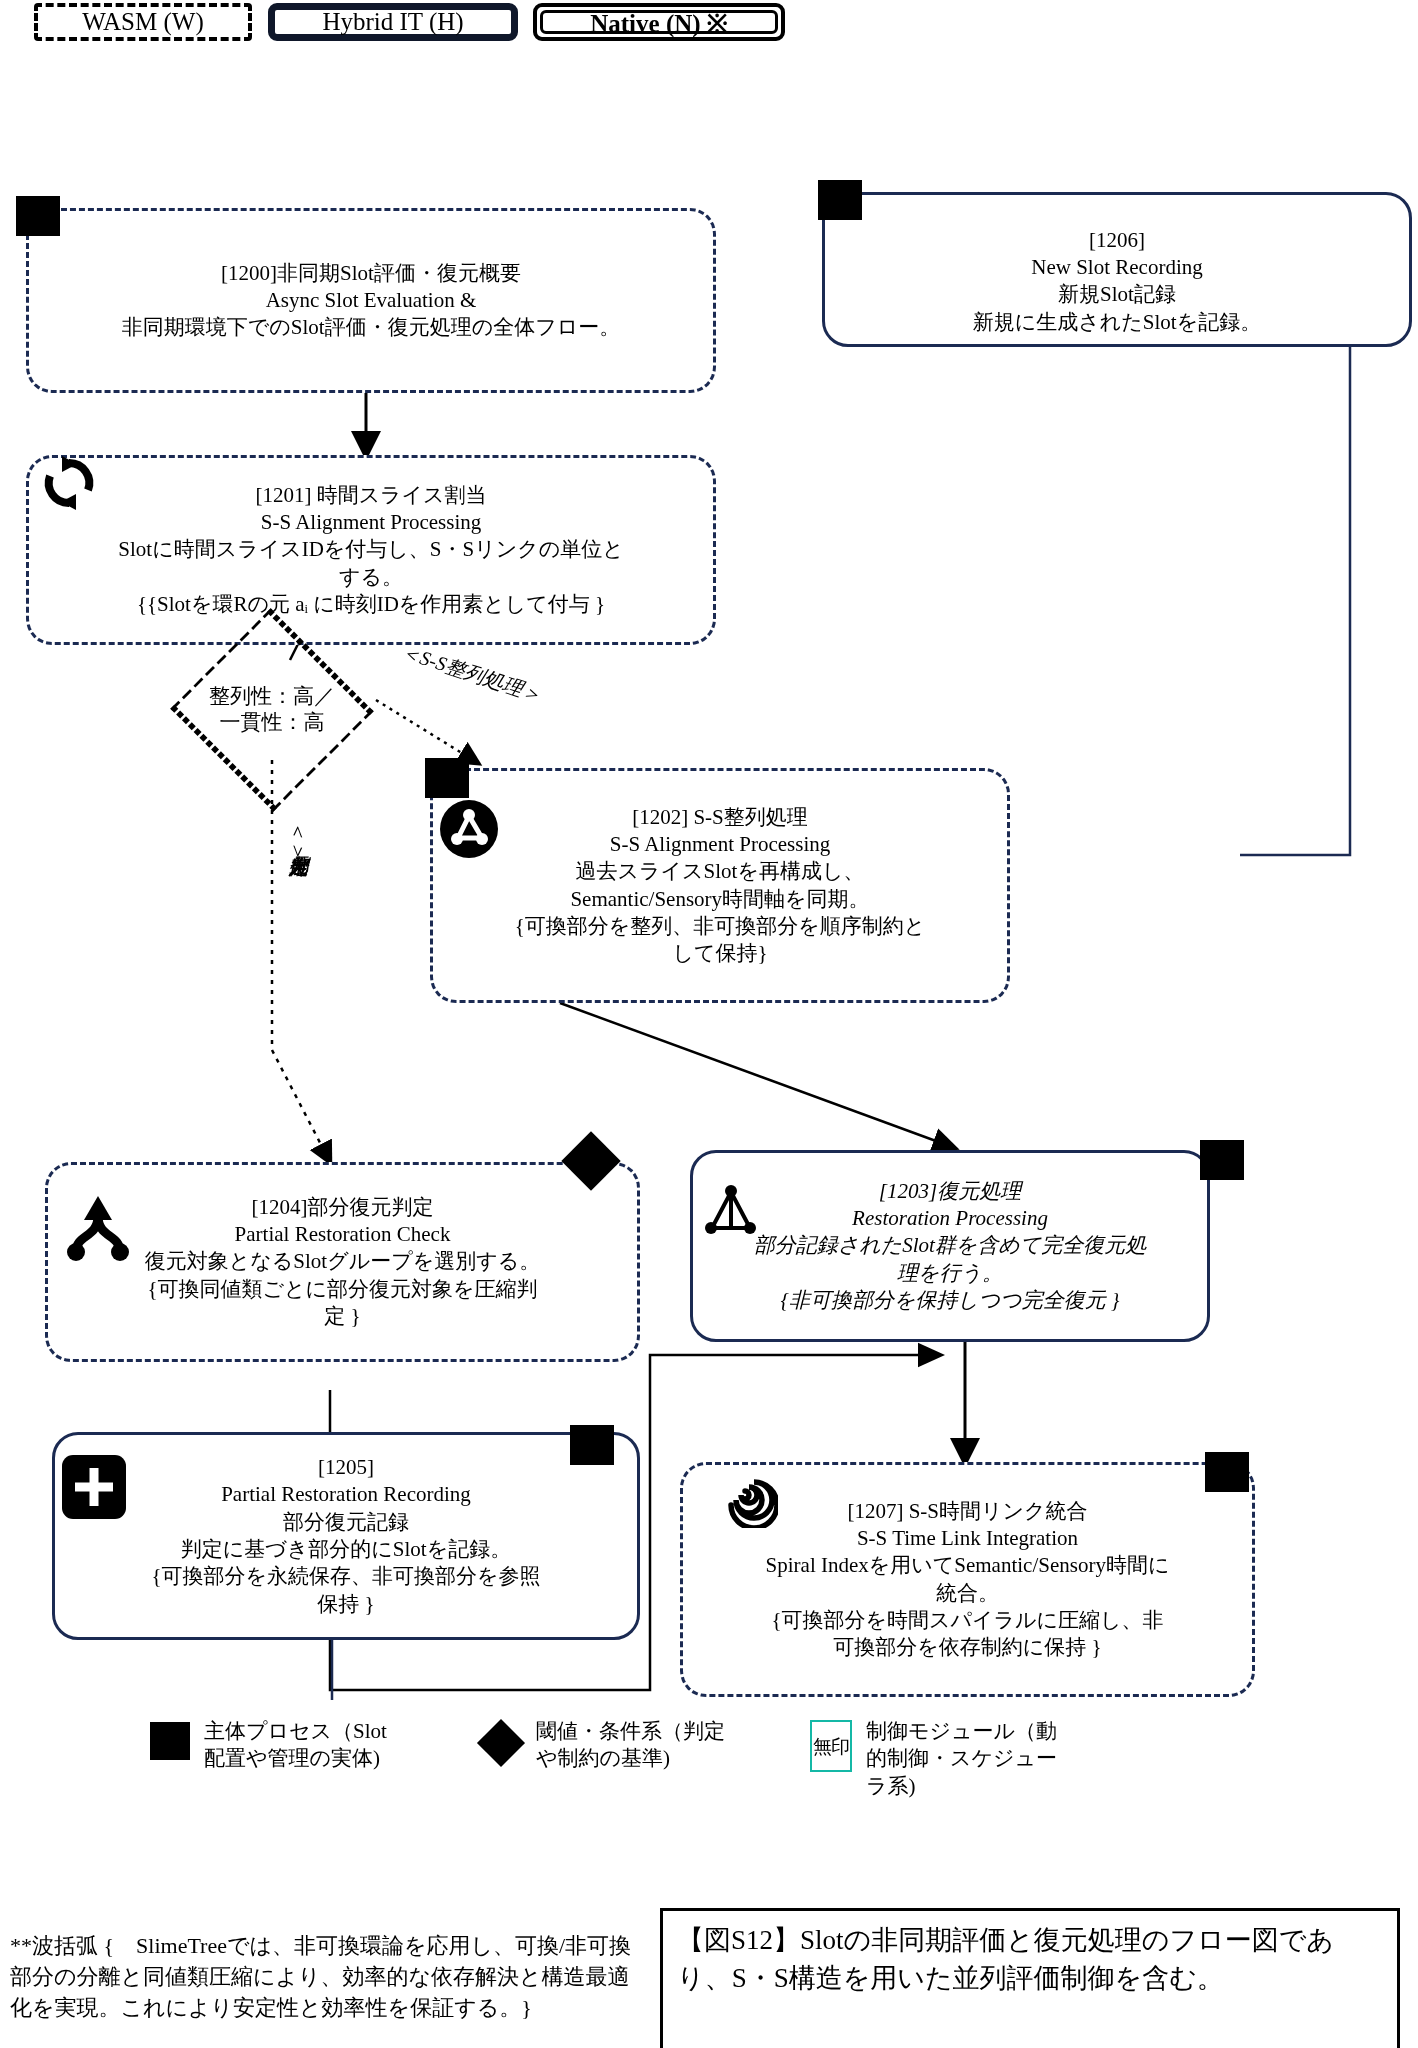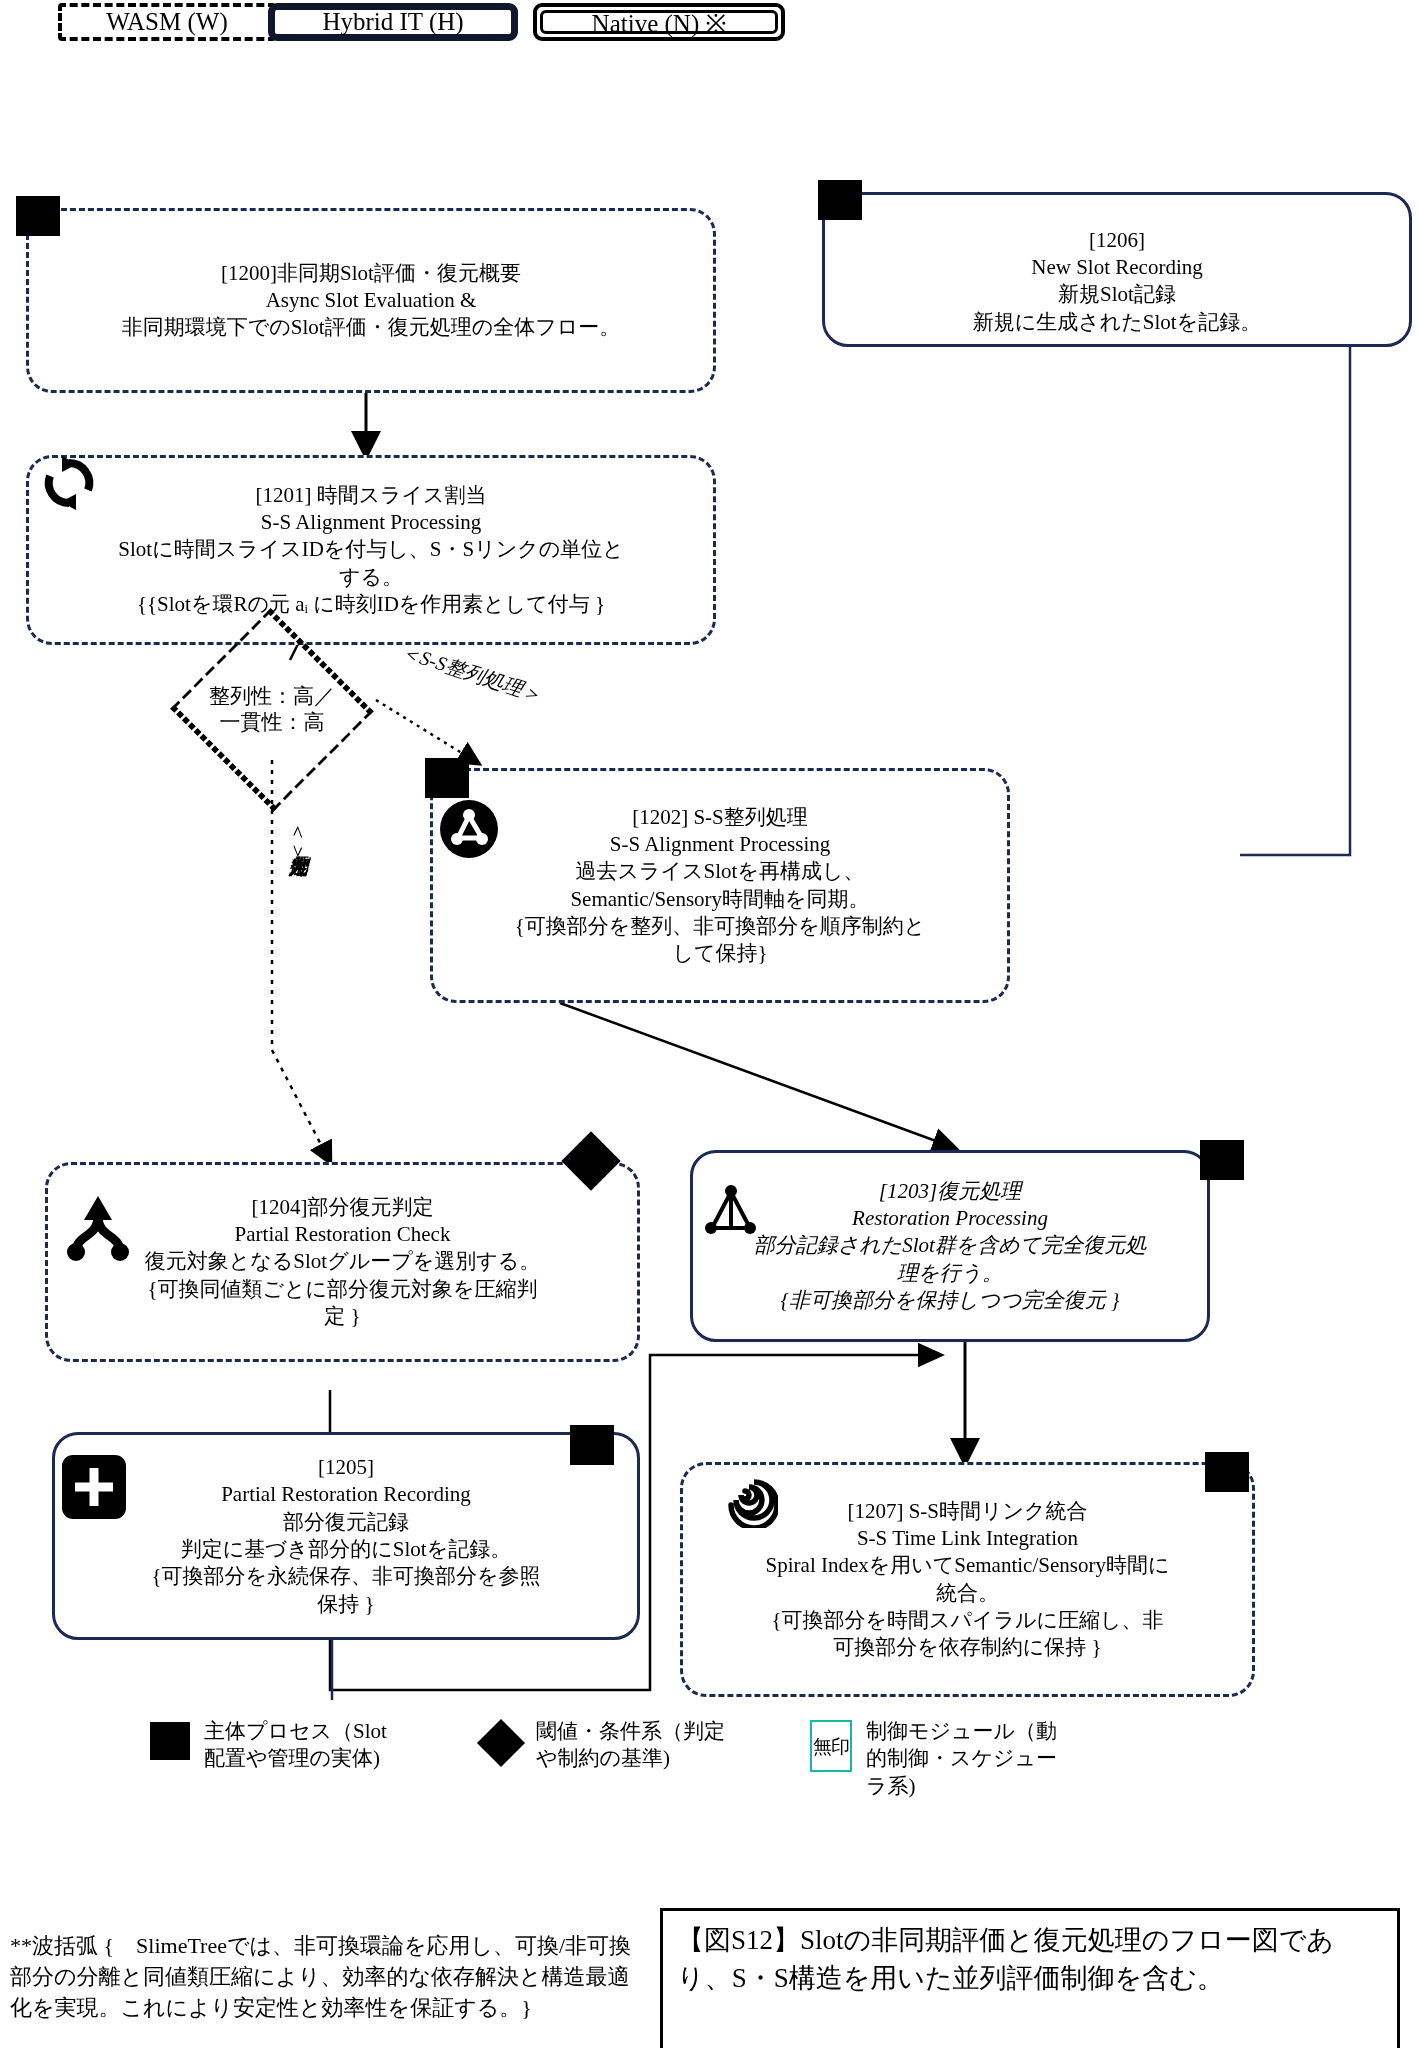--- a/index.html
+++ b/index.html
@@ -15,23 +15,23 @@
   #canvas { position:absolute; inset:0; }
 
   svg.edges { position:absolute; left:0; top:0; width:1418px; height:2048px; pointer-events:none; }
 
   
   .chip {
     position:absolute; height:38px;
     display:flex; align-items:center; justify-content:center;
     font-size:25px; background:#fff;
   }
-  .chip.wasm  { left:34px;  top:3px;  width:218px; border:4px dashed #000; border-radius:4px;margin-left:24px; }
+  .chip.wasm  { left:34px;  top:3px;  width:218px; border:4px dashed #000; border-radius:4px; }
   .chip.hybrid{ left:268px; top:3px;  width:250px; border:7px solid #0f172a; border-radius:9px; }
-  .chip.native{ left:533px; top:3px;  width:252px; border:4px solid #000; border-radius:9px; padding:3px; }
+  .chip.native{ left:533px; top:3px;  width:252px; border:4px solid #000; border-radius:9px; padding:3px;font-weight:bold; }
   .chip.native .inner {
     width:100%; height:100%; border:3px solid #000; border-radius:6px;
     display:flex; align-items:center; justify-content:center;
   }
 
   
   .node {
     position:absolute; background:#fff;
     display:flex; align-items:center; justify-content:center;
     text-align:center; line-height:1.30; font-size:21px;

